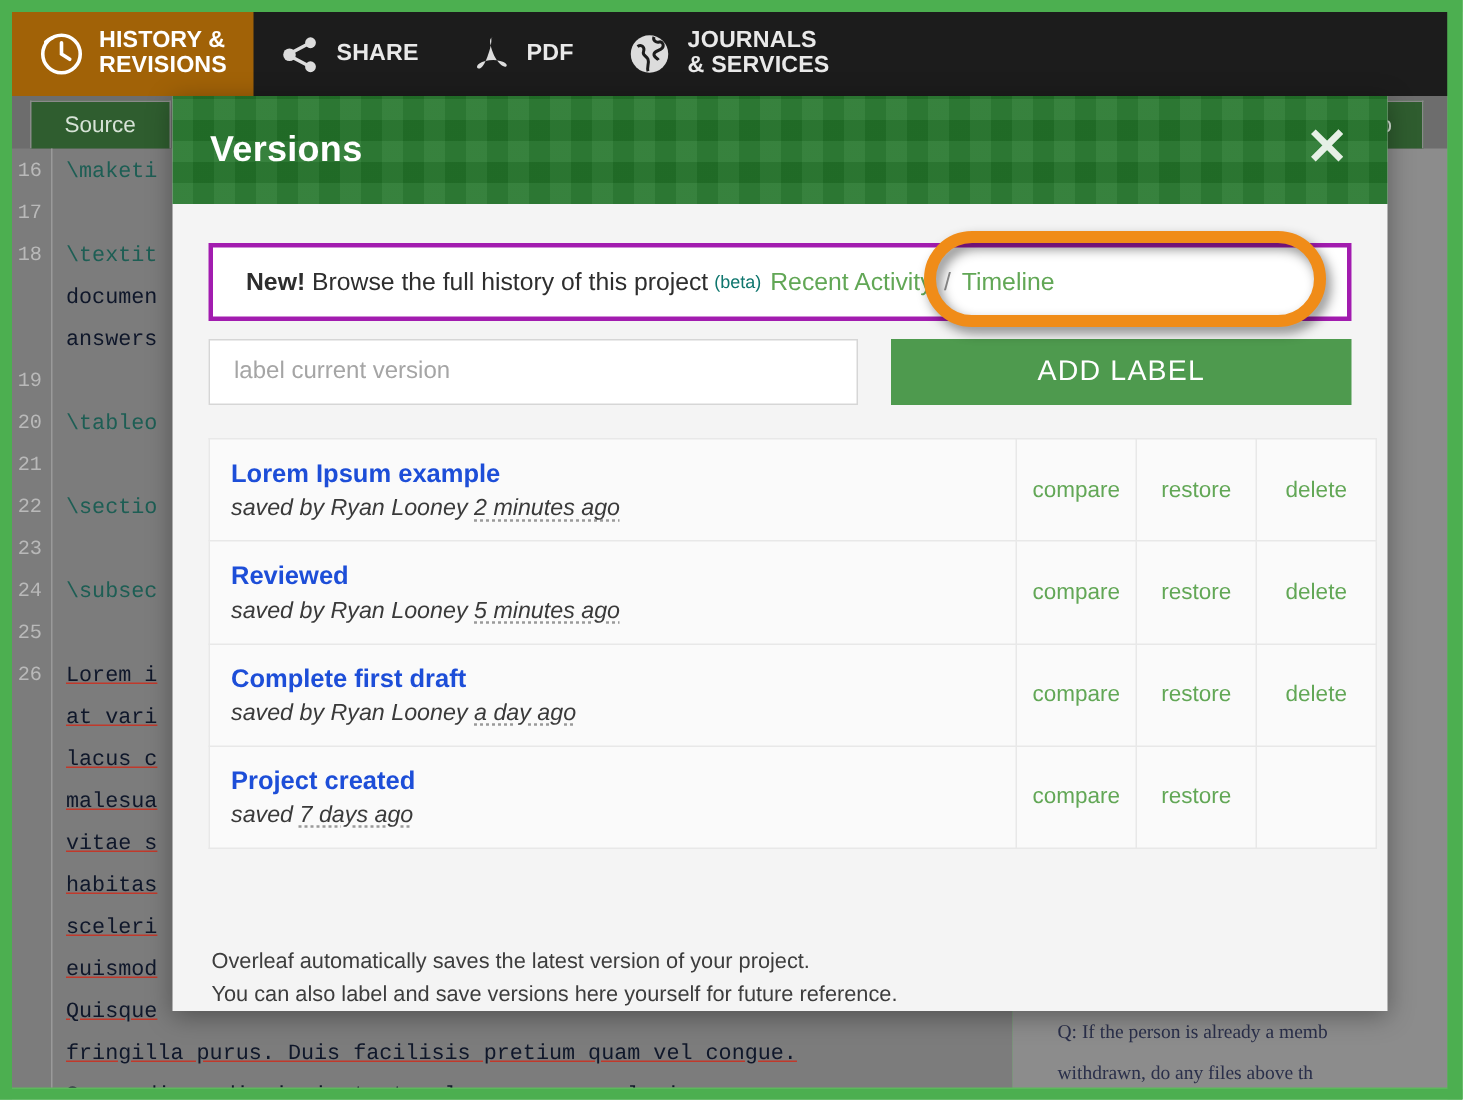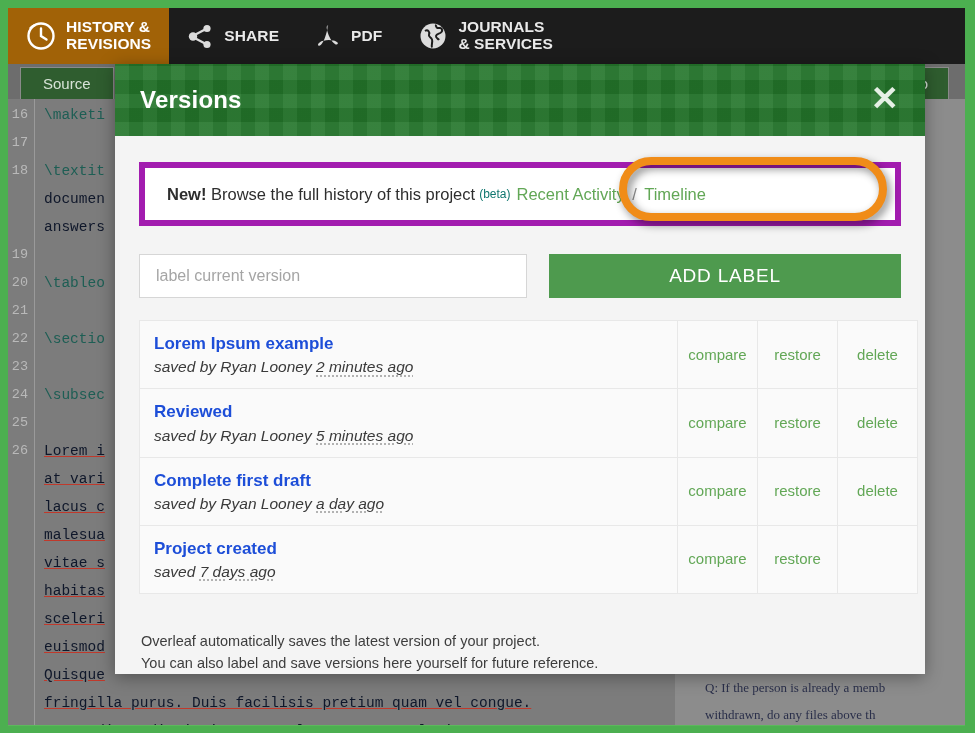--- a/index.html
+++ b/index.html
@@ -162,22 +162,22 @@
     cursor: pointer;
     padding: 0 4px 4px 4px;
     font-family: "Liberation Sans", sans-serif;
   }
   .modal-body { padding: 26px 24px 0 24px; flex: 1 1 auto; }
 
   
   .banner {
     position: relative;
     background: #fff;
-    border: 6px solid #a21caf;
-    height: 64px;
+    border: 3px solid #a21caf;
+    height: 52px;
     display: flex;
     align-items: center;
     padding: 0 22px;
     font-size: 16.5px;
     color: #2e2e2e;
   }
   .banner b { font-weight: bold; }
   .banner .beta { font-size: 12px; color:#0f766e; margin-left:4px; }
   .banner .links { margin-left: 6px; }
   .banner .links a { color: #62a756; text-decoration: none; cursor:pointer; }
@@ -186,35 +186,35 @@
     position: absolute;
     left: 474px; top: -11px;
     width: 268px; height: 64px;
     border: 8px solid #f08c18;
     border-radius: 34px;
     filter: drop-shadow(3px 4px 4px rgba(0,0,0,.45));
     pointer-events: none;
   }
 
   
-  .labelrow { display: flex; gap: 22px; margin-top: 28px; }
+  .labelrow { display: flex; gap: 22px; margin-top: 12px; }
   .label-input {
     flex: 1 1 auto;
     height: 44px;
     border: 1px solid #d6d6d6;
     background: #fff;
     font-size: 16px;
     font-family: "Liberation Sans", sans-serif;
     color: #3b3b3b;
     padding: 0 16px;
     outline: none;
   }
   .label-input::placeholder { color:#a5a5a5; }
   .addlabel-btn {
-    width: 352px;
+    width: 307px;
     height: 44px;
     background: #4e9a4e;
     color: #fff;
     border: none;
     font-size: 19px;
     font-family: "Liberation Sans", sans-serif;
     letter-spacing: .8px;
     cursor: pointer;
   }
 

